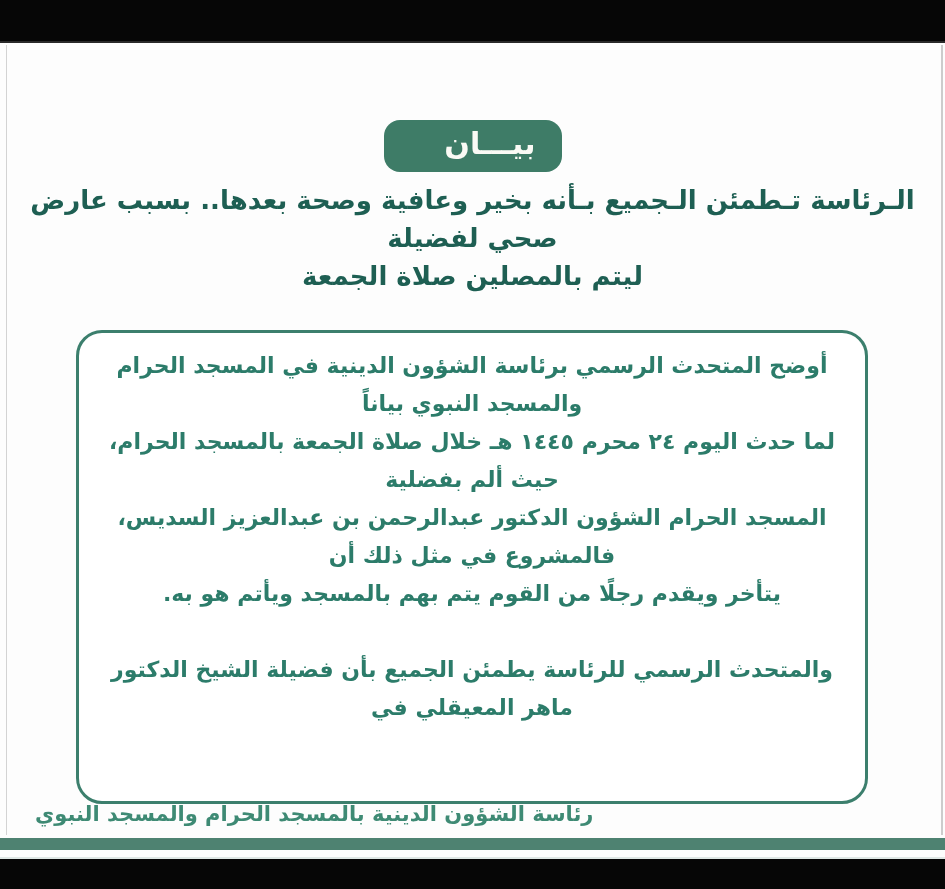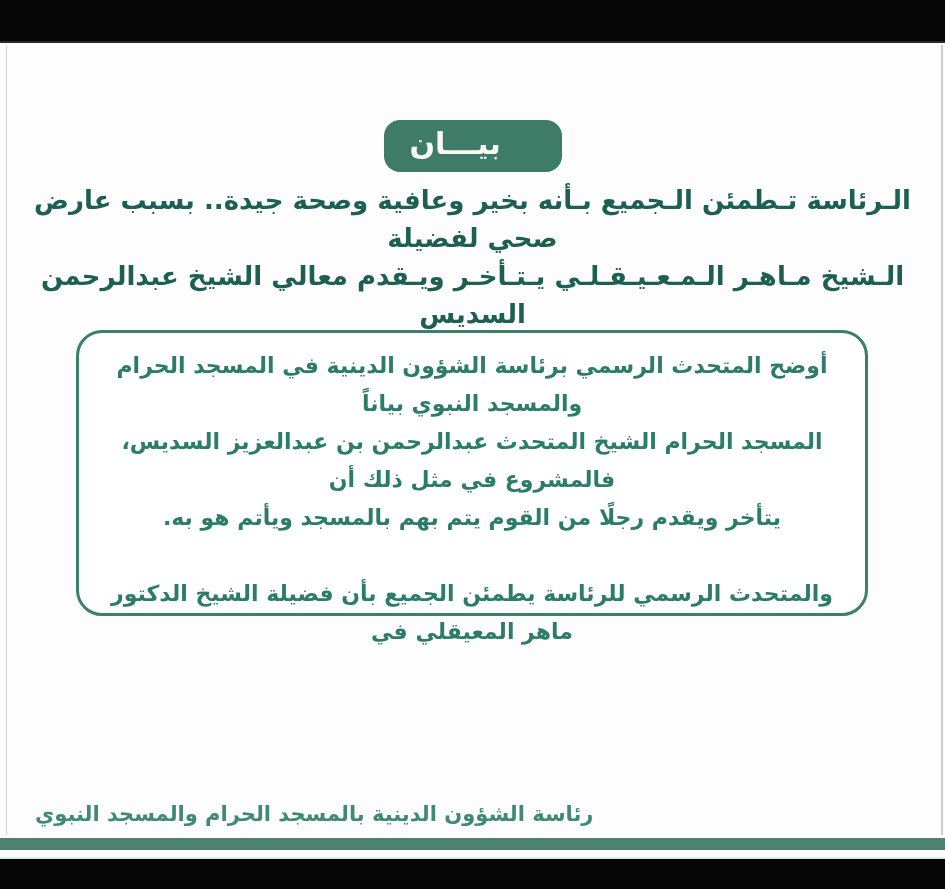--- a/index.html
+++ b/index.html
@@ -52,21 +52,21 @@
     transform: translateX(-50%);
     min-width: 178px;
     height: 52px;
     background: var(--badge-green);
     border-radius: 16px;
     color: #fafaf5;
     font-size: 30px;
     font-weight: bold;
     display: flex;
     align-items: center;
-    justify-content: flex-end;
+    justify-content: flex-start;
     direction: rtl;
     padding: 0 26px 6px 26px;
     letter-spacing: 1px;
   }
   .headline {
     position: absolute;
     top: 181px;
     left: 0;
     width: 100%;
     direction: rtl;
@@ -75,21 +75,21 @@
     font-size: 26px;
     font-weight: bold;
     line-height: 38px;
     padding: 0 28px;
   }
   .statement-box {
     position: absolute;
     top: 330px;
     left: 76px;
     width: 792px;
-    height: 286px;
+    height: 474px;
     border: 3px solid var(--box-border-green);
     border-radius: 26px;
     background: #fff;
     padding: 14px 26px 0 26px;
   }
   .statement-box .para {
     direction: rtl;
     text-align: center;
     color: var(--box-text-green);
     font-size: 22px;
@@ -132,29 +132,29 @@
   <div class="top-bar"></div>
 
   <div class="edge-line-left"></div>
   <div class="edge-line-right"></div>
 
   <div class="badge">
     <span>بيـــان</span>
   </div>
 
   <div class="headline">
-    <div>الـرئاسة تـطمئن الـجميع بـأنه بخير وعافية وصحة جيدة.. بسبب عارض صحي لفضيلة</div>
-    <div>الـشيخ مـاهـر الـمـعـيـقـلـي يـتـأخـر ويـقدم معالي الشيخ عبدالرحمن السديس</div>
+    <div>الـرئاسة تـطمئن الـجميع بـأنه بخير وعافية وصحة بعدها.. بسبب عارض صحي لفضيلة</div>
     <div>ليتم بالمصلين صلاة الجمعة</div>
   </div>
 
   <div class="statement-box">
     <div class="para">
       <div>أوضح المتحدث الرسمي برئاسة الشؤون الدينية في المسجد الحرام والمسجد النبوي بياناً</div>
-      <div>المسجد الحرام الشيخ المتحدث عبدالرحمن بن عبدالعزيز السديس، فالمشروع في مثل ذلك أن</div>
+      <div>لما حدث اليوم ٢٤ محرم ١٤٤٥ هـ خلال صلاة الجمعة بالمسجد الحرام، حيث ألم بفضلية</div>
+      <div>المسجد الحرام الشؤون الدكتور عبدالرحمن بن عبدالعزيز السديس، فالمشروع في مثل ذلك أن</div>
       <div>يتأخر ويقدم رجلًا من القوم يتم بهم بالمسجد ويأتم هو به.</div>
     </div>
     <div class="para">
       <div>والمتحدث الرسمي للرئاسة يطمئن الجميع بأن فضيلة الشيخ الدكتور ماهر المعيقلي في</div>
 
     </div>
   </div>
 
   <div class="signature">رئاسة الشؤون الدينية بالمسجد الحرام والمسجد النبوي</div>
 

